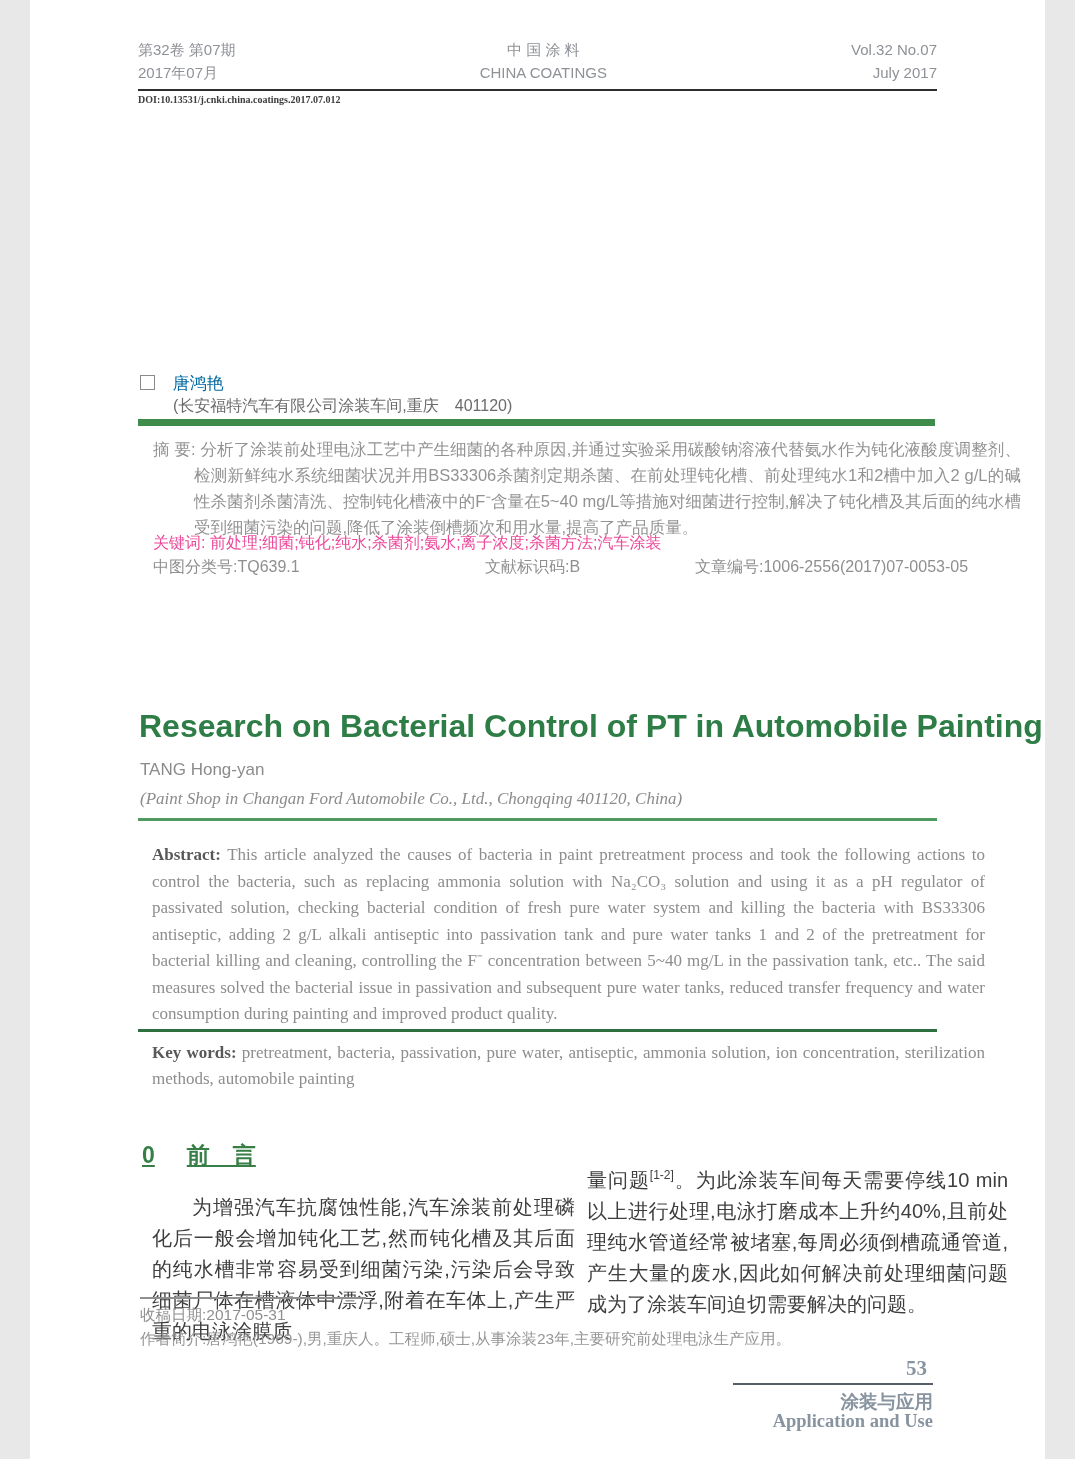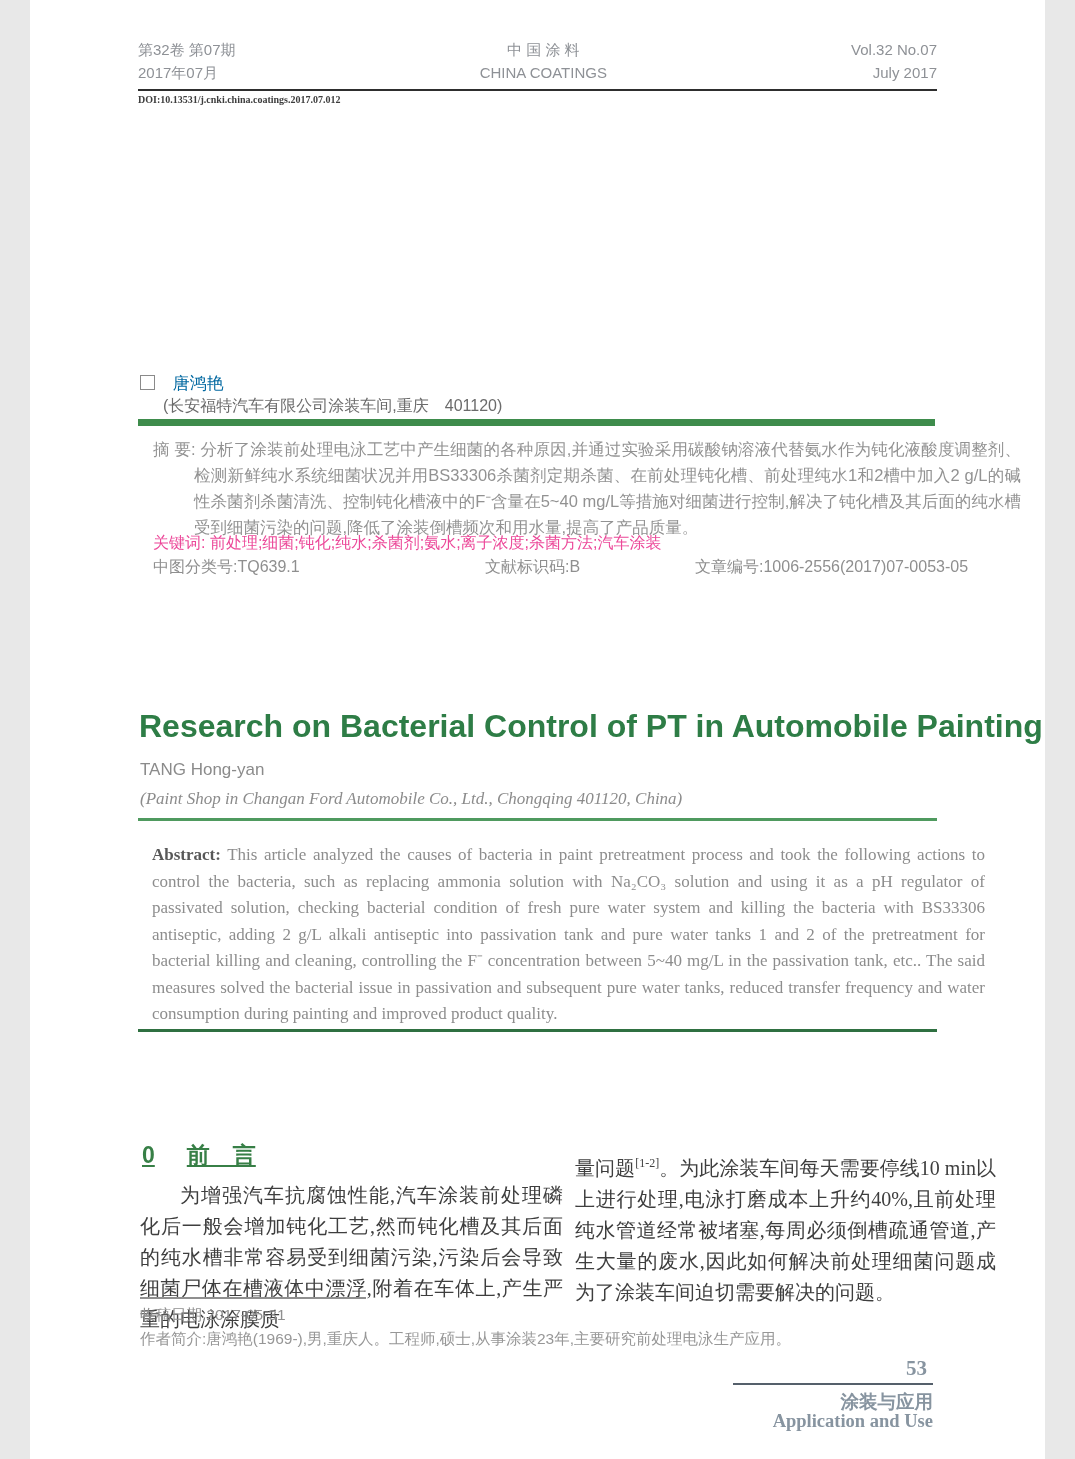--- a/index.html
+++ b/index.html
@@ -15,21 +15,21 @@
   .header-rule{top:89px;left:108px;right:108px;height:2px;background:#2e2e2e;}
   .doi{top:94px;left:108px;font-family:"Liberation Serif",serif;font-weight:bold;
        font-size:10px;color:#3d3d3d;}
 
   
   .title-cn{top:290px;left:110px;margin:0;font-size:50px;font-weight:900;
             letter-spacing:3px;color:#377f46;}
   .author-row{top:372px;left:110px;font-size:17px;color:#0369a1;}
   .author-box{display:inline-block;width:13px;height:13px;border:1.5px solid #8a8a8a;
               margin-right:13px;vertical-align:-1px;}
-  .affil-cn{top:396px;left:133px;font-size:16px;color:#6b6b6b;}
+  .affil-cn{top:396px;left:143px;font-size:16px;color:#6b6b6b;}
   .green-bar{top:419px;left:108px;right:110px;height:7px;background:#3e8c4c;}
 
   
   .abstract-cn{top:436px;left:123px;width:827px;font-size:16.5px;line-height:26px;
                color:#929292;text-align:justify;padding-left:41px;text-indent:-41px;}
   .keywords-cn{top:533px;left:123px;width:830px;font-size:16px;color:#ec4899;}
   .clc-row{top:557px;left:110px;width:857px;height:22px;font-size:16px;color:#8f8f8f;}
   .clc-row span{position:absolute;top:0;}
   .clc-1{left:13px;} .clc-2{left:345px;} .clc-3{left:555px;}
 
@@ -41,22 +41,22 @@
   .green-line-1{top:818px;left:108px;right:108px;height:3px;background:#4f9a5f;}
   .abstract-en{top:830px;left:110px;width:857px;font-family:"Liberation Serif",serif;
                font-size:17px;line-height:26.5px;color:#8d8d8d;text-align:justify;}
   .abstract-en p{margin:12px;}
   .b-label{font-weight:bold;color:#585858;}
   .green-line-2{top:1029px;left:108px;right:108px;height:3px;background:#2f7041;}
 
   
   .sec-heading{top:1140px;left:112px;margin:0;font-size:23px;font-weight:bold;color:#377f46;text-decoration:underline;}
   .sec-num{margin-right:32px;}
-  .body-p{font-family:Liberation Serif, serif;font-size:20px;
-          line-height:31px;color:#3e3e3e;text-align:justify;margin:0;}
+  .body-p{font-family:Liberation Sans, sans-serif;font-size:20px;
+          line-height:31px;color:#3e3e3e;text-align:justify;margin:12px;}
   .col-left-p{top:1180px;left:110px;width:423px;text-indent:2em;}
   .col-right-p{top:1148px;left:545px;width:421px;}
   .body-p sup{font-size:12px;}
 
   
   .foot-rule{top:1297px;left:110px;width:226px;height:2px;background:#8f8f8f;}
   .foot-received{top:1305px;left:110px;font-size:15.5px;color:#8f8f8f;}
   .foot-bio{top:1329px;left:110px;font-size:15.5px;color:#979797;}
 
   
@@ -116,20 +116,21 @@
   </div>
 
   <h2 class="abs title-en">Research on Bacterial Control of PT in Automobile Painting</h2>
   <div class="abs author-en">TANG Hong-yan</div>
   <div class="abs affil-en">(Paint Shop in Changan Ford Automobile Co., Ltd., Chongqing 401120, China)</div>
 
   <div class="abs green-line-1"></div>
 
   <div class="abs abstract-en">
     <p><span class="b-label">Abstract:</span> <span>This article analyzed the causes of bacteria in paint pretreatment process and took the following actions to control the bacteria, such as replacing ammonia solution with Na₂CO₃ solution and using it as a pH regulator of passivated solution, checking bacterial condition of fresh pure water system and killing the bacteria with BS33306 antiseptic, adding 2 g/L alkali antiseptic into passivation tank and pure water tanks 1 and 2 of the pretreatment for bacterial killing and cleaning,  controlling the F⁻ concentration between 5~40 mg/L in the passivation tank, etc.. The said measures solved the bacterial issue in passivation and subsequent pure water tanks, reduced  transfer frequency and water consumption during painting and improved product quality.</span></p>
+    <p><span class="b-label">Key words:</span>  <span>pretreatment, bacteria, passivation, pure water, antiseptic, ammonia solution, ion concentration, sterilization methods, automobile painting</span></p>
   </div>
 
   <div class="abs green-line-2"></div>
 
   <h3 class="abs sec-heading">
     <span class="sec-num">0</span><span>前　言</span>
   </h3>
 
   <p class="abs body-p col-left-p">为增强汽车抗腐蚀性能,汽车涂装前处理磷化后一般会增加钝化工艺,然而钝化槽及其后面的纯水槽非常容易受到细菌污染,污染后会导致细菌尸体在槽液体中漂浮,附着在车体上,产生严重的电泳涂膜质</p>
 

